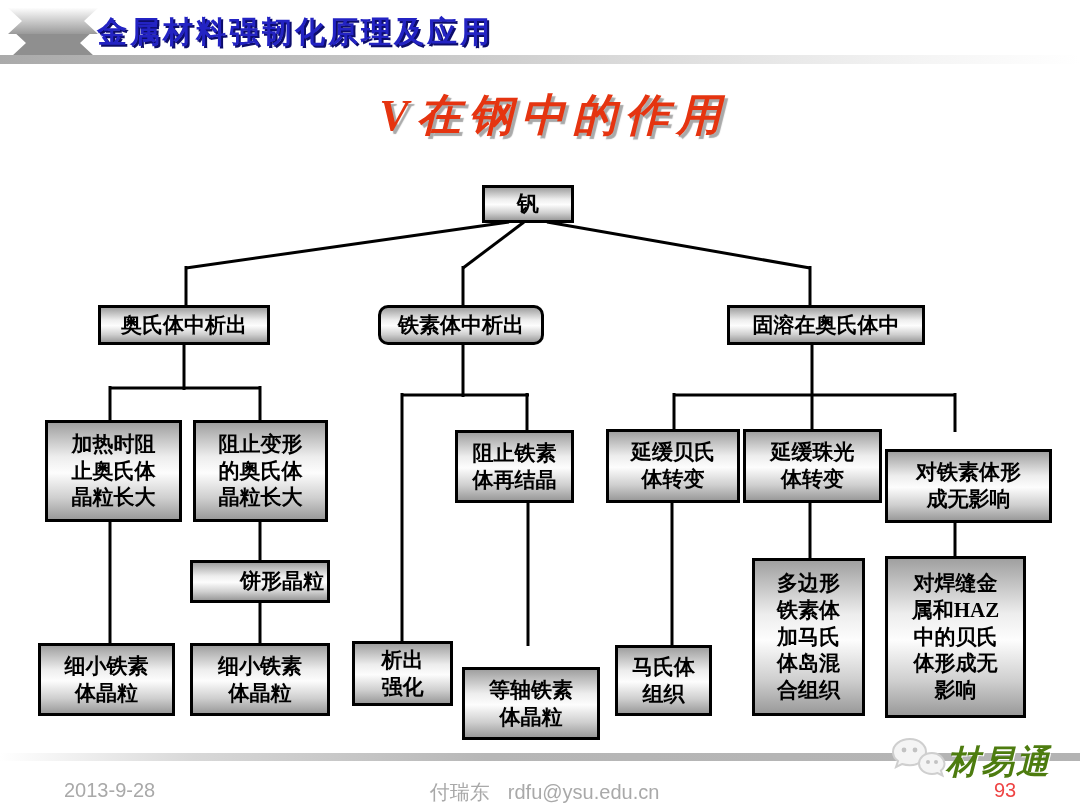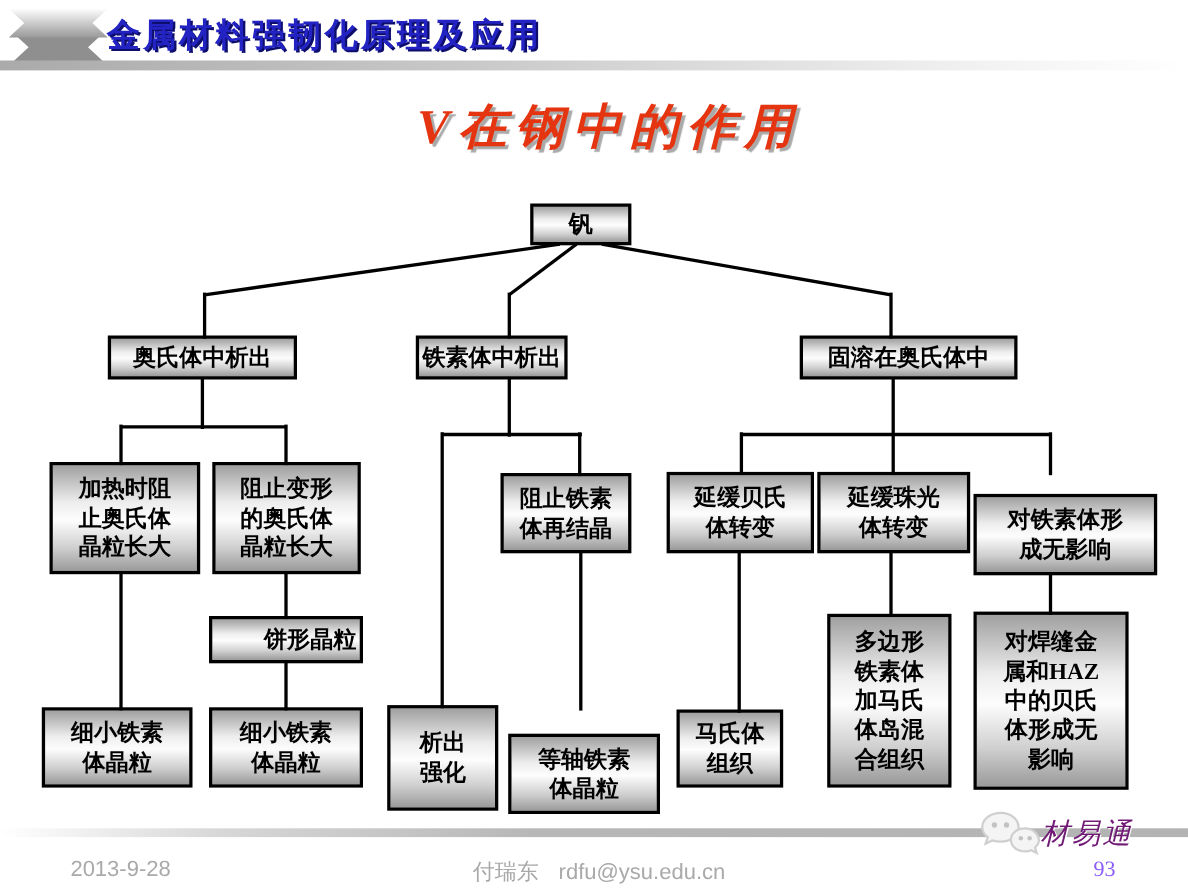--- a/index.html
+++ b/index.html
@@ -29,23 +29,23 @@
         line-height:1.28;color:#000;font-weight:600;}
   .node-root{font-size:22px;}
 
   
   .bottom-bar{position:absolute;left:0;top:753px;width:1080px;height:8px;
               background:linear-gradient(90deg,#ffffff 0%,#d8d8d8 18%,#b7b7b7 45%,#b3b3b3 100%);}
   .ft{position:absolute;color:#a9a9a9;font-size:20px;white-space:nowrap;}
   .ft-date{left:64px;top:779px;}
   .ft-center{left:50%;top:779px;transform:translateX(-48%);}
   .ft-center .sep{display:inline-block;width:18px;}
-  .ft-page{left:994px;top:779px;color:#8b5cf6;font-family:Liberation Serif, serif;}
+  .ft-page{left:994px;top:779px;color:#ef4444;}
   .wm{position:absolute;left:946px;top:740px;font-family:"Liberation Serif",serif;
-      font-size:26px;font-weight:normal;font-style:italic;letter-spacing:2px;color:#701a75;
+      font-size:33px;font-weight:bold;font-style:italic;letter-spacing:2px;color:#4d7c0f;
       text-shadow:1px 1px 0 #ffffff;white-space:nowrap;}
   .wm-bubbles{position:absolute;left:890px;top:736px;}
 </style>
 </head>
 <body>
 
 <div class="slide">
 
   <svg class="hdr-logo" width="90" height="54" viewBox="0 0 90 54">
     <defs>
@@ -92,21 +92,21 @@
       <line x1="955" y1="393" x2="955" y2="432"></line>
       <line x1="672" y1="500" x2="672" y2="648"></line>
       <line x1="810" y1="500" x2="810" y2="561"></line>
       <line x1="955" y1="500" x2="955" y2="559"></line>
     </g>
   </svg>
 
   <div class="node node-root" style="left:482px;top:185px;width:92px;height:38px;">钒</div>
 
   <div class="node" style="left:98px;top:305px;width:172px;height:40px;">奥氏体中析出</div>
-  <div class="node" style="left:378px;top:305px;width:138px;height:40px;">铁素体中析出</div>
+  <div class="node" style="left:378px;top:305px;width:166px;height:40px;border-radius:10px;">铁素体中析出</div>
   <div class="node" style="left:727px;top:305px;width:198px;height:40px;">固溶在奥氏体中</div>
 
   <div class="node" style="left:45px;top:420px;width:137px;height:102px;">加热时阻
 止奥氏体
 晶粒长大</div>
   <div class="node" style="left:193px;top:420px;width:135px;height:102px;">阻止变形
 的奥氏体
 晶粒长大</div>
   <div class="node" style="left:455px;top:430px;width:119px;height:73px;">阻止铁素
 体再结晶</div>
@@ -116,21 +116,21 @@
 体转变</div>
   <div class="node" style="left:885px;top:449px;width:167px;height:74px;">对铁素体形
 成无影响</div>
 
   <div class="node" style="left:190px;top:560px;width:140px;height:43px;padding-left:44px;">饼形晶粒</div>
 
   <div class="node" style="left:38px;top:643px;width:137px;height:73px;">细小铁素
 体晶粒</div>
   <div class="node" style="left:190px;top:643px;width:140px;height:73px;">细小铁素
 体晶粒</div>
-  <div class="node" style="left:352px;top:641px;width:101px;height:96px;">析出
+  <div class="node" style="left:352px;top:641px;width:101px;height:65px;">析出
 强化</div>
   <div class="node" style="left:462px;top:643px;width:138px;height:73px;margin-top:24px;">等轴铁素
 体晶粒</div>
   <div class="node" style="left:615px;top:645px;width:97px;height:71px;">马氏体
 组织</div>
   <div class="node" style="left:752px;top:558px;width:113px;height:158px;">多边形
 铁素体
 加马氏
 体岛混
 合组织</div>

